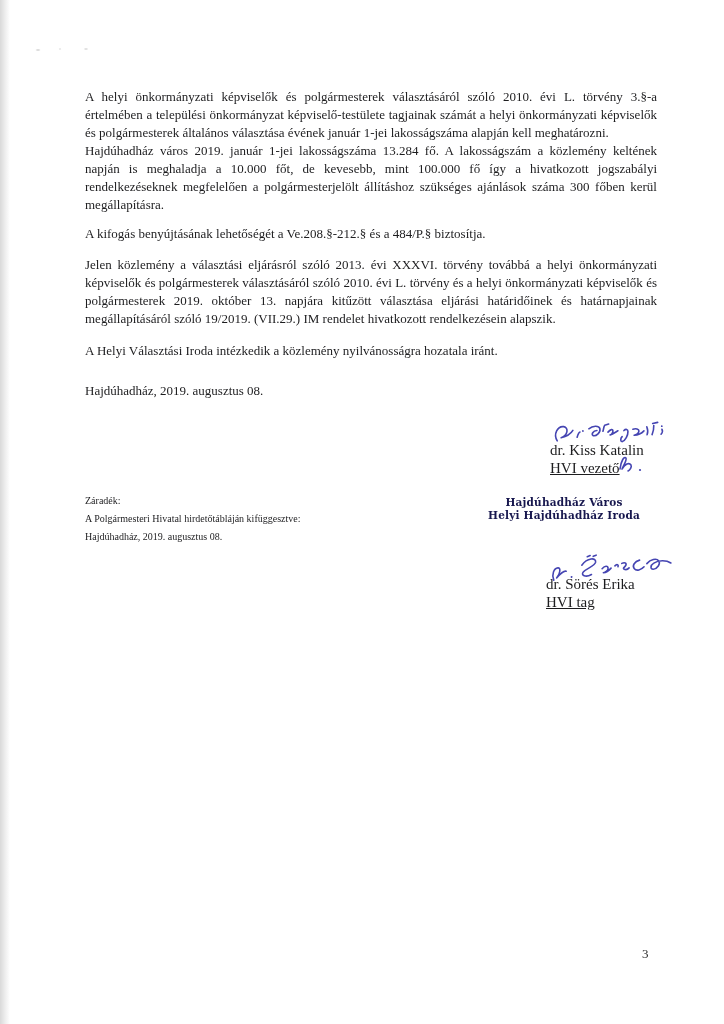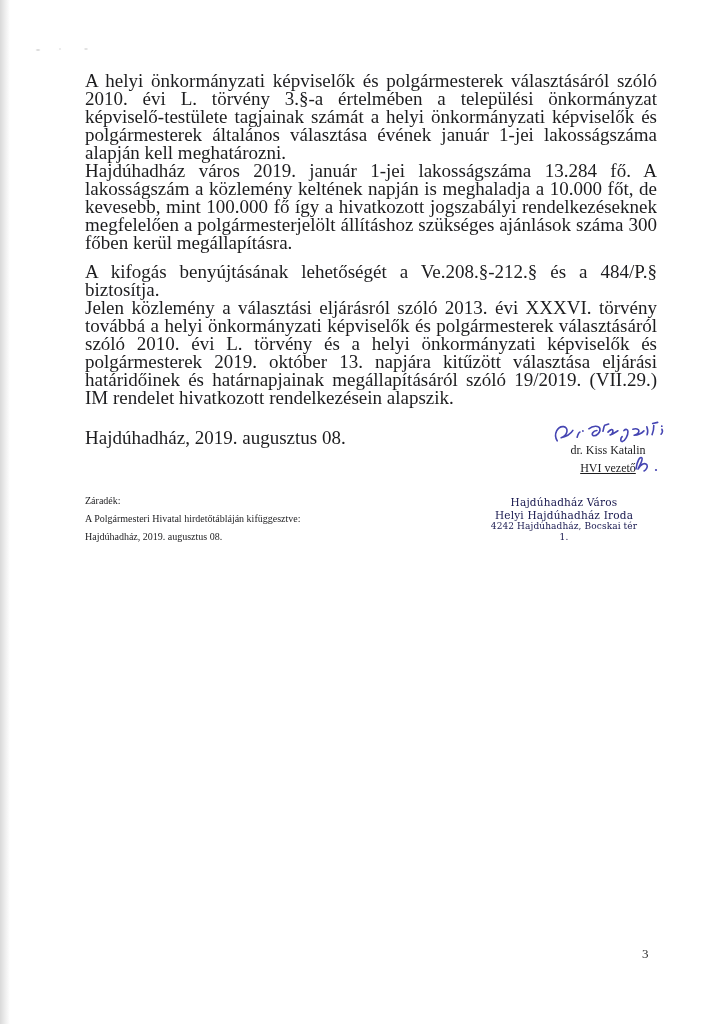--- a/index.html
+++ b/index.html
@@ -18,45 +18,45 @@
   }
   .smudge{
     position:absolute;left:28px;top:44px;width:66px;height:10px;opacity:.55;
     background:
       radial-gradient(4px 2px at 10px 6px,#9a9a9a,transparent 70%),
       radial-gradient(2.5px 1.5px at 32px 5px,#b3b3b3,transparent 70%),
       radial-gradient(3.5px 2px at 58px 5px,#a6a6a6,transparent 70%);
     filter:blur(.5px);
   }
   .content{
-    position:absolute;left:85px;top:72px;width:572px;
-    font-size:19px;line-height:18px;
+    position:absolute;left:85px;top:88px;width:572px;
+    font-size:13px;line-height:18px;
   }
   .para{margin:0;text-align:justify;}
   .m11{margin-top:11px}
-  .m13{}
+  .m13{margin-top:13px}
   .m14{margin-top:14px}
   .m22{margin-top:22px}
 
-  .sig{position:absolute;text-align:center;font-size:12px;line-height:17px;color:#1d1d1f;}
+  .sig{position:absolute;font-size:15px;line-height:17px;color:#1d1d1f;}
   .sig1{top:419px;right:58px;}
   .sig2{top:551px;right:58px;}
   .hand{display:block;margin:0 -6px -5px auto;}
   .hand2{display:block;margin:0 -14px -7px auto;}
   .role{position:relative;display:inline-block;margin-top:1px;text-decoration:underline;}
   .paraph{position:absolute;right:-26px;top:-7px;}
 
   .zaradek{position:absolute;left:85px;top:492px;font-size:10px;line-height:18px;}
   .zaradek p{margin:0;}
   .z2{margin-top:12px;}
   .z3{margin-top:10px;}
 
   .stamp{
     position:absolute;left:486px;top:496px;width:156px;text-align:center;
-    color:#17174e;font-family:"DejaVu Serif",serif;font-weight:normal;
+    color:#17174e;font-family:"DejaVu Serif",serif;font-weight:bold;
     filter:blur(.25px);
   }
   .stamp .s1,.stamp .s2{font-size:10.5px;line-height:12.5px;letter-spacing:.2px;}
   .stamp .s3{font-size:9px;line-height:11px;letter-spacing:.1px;}
 
   .page-number{position:absolute;left:642px;top:946px;font-size:13px;color:#2a2a2a;}
 
   svg.ink path{fill:none;stroke:#4545b2;stroke-width:1.6;stroke-linecap:round;stroke-linejoin:round;}
   svg.ink .dot{fill:#4545b2;stroke:none;}
 </style>
@@ -66,20 +66,21 @@
 <div class="page">
 
   <div class="scan-edge"></div>
   <div class="smudge"></div>
 
   <main class="content">
     <p class="para">A helyi önkormányzati képviselők és polgármesterek választásáról szóló 2010. évi L. törvény 3.§-a értelmében a települési önkormányzat képviselő-testülete tagjainak számát a helyi önkormányzati képviselők és polgármesterek általános választása évének január 1-jei lakosságszáma alapján kell meghatározni.</p>
     <p class="para">Hajdúhadház város 2019. január 1-jei lakosságszáma 13.284 fő. A lakosságszám a közlemény keltének napján is meghaladja a 10.000 főt, de kevesebb, mint 100.000 fő így a hivatkozott jogszabályi rendelkezéseknek megfelelően a polgármesterjelölt állításhoz szükséges ajánlások száma 300 főben kerül megállapításra.</p>
     <p class="para m11">A kifogás benyújtásának lehetőségét a Ve.208.§-212.§ és a 484/P.§ biztosítja.</p>
     <p class="para m13">Jelen közlemény a választási eljárásról szóló 2013. évi XXXVI. törvény továbbá a helyi önkormányzati képviselők és polgármesterek választásáról szóló 2010. évi L. törvény és a helyi önkormányzati képviselők és polgármesterek 2019. október 13. napjára kitűzött választása eljárási határidőinek és határnapjainak megállapításáról szóló 19/2019. (VII.29.) IM rendelet hivatkozott rendelkezésein alapszik.</p>
+    <p class="para m14">A Helyi Választási Iroda intézkedik a közlemény nyilvánosságra hozatala iránt.</p>
     <p class="para m22">Hajdúhadház, 2019. augusztus 08.</p>
   </main>
 
   <div class="sig sig1">
     <svg class="ink hand" width="122" height="28" viewBox="0 0 122 28" style="transform:rotate(-2deg);">
       <path d="M7,20 C3,13 8,5 14,6 C19,7 18,15 11,17 C16,16 21,13 23,10"></path>
       <path d="M27,17 C28,14 29,12 30,12"></path>
       <circle class="dot" cx="33" cy="11" r="0.9"></circle>
       <path d="M39,9 C43,6 49,6 50,9 C51,13 46,17 43,16 C41,15 43,11 47,11"></path>
       <path d="M53,12 C54,9 54,7 55,6 L59,5"></path>
@@ -104,19 +105,35 @@
 
   <div class="zaradek">
     <p>Záradék:</p>
     <p class="z2">A Polgármesteri Hivatal hirdetőtábláján kifüggesztve:</p>
     <p class="z3">Hajdúhadház, 2019. augusztus 08.</p>
   </div>
 
   <div class="stamp">
     <div class="s1">Hajdúhadház Város</div>
     <div class="s2">Helyi Hajdúhadház Iroda</div>
-    <div class="s3">4242 Hajdúhadház, Bocskai tér 1.</div>
   </div>
 
+  <div class="sig sig2">
+    <svg class="ink hand2" width="134" height="32" viewBox="0 0 134 32" style="transform:rotate(-4deg);">
+      <path d="M7,25 C5,19 8,13 12,13 C15,13 14,19 10,23 C14,19 18,16 20,17"></path>
+      <circle class="dot" cx="25" cy="23" r="1"></circle>
+      <path d="M36,12 C42,5 51,5 50,10 C49,14 41,15 37,19 C34,22 39,25 45,22"></path>
+      <path d="M42,4 L45,3 M48,4 L51,3"></path>
+      <path d="M56,17 C59,14 62,14 62,17 C62,19 59,21 57,21 C60,21 63,19 65,17"></path>
+      <path d="M69,15 C71,13 73,14 72,16"></path>
+      <path d="M76,13 C79,12 81,13 80,15 C79,17 76,18 78,19 C80,20 82,19 83,18"></path>
+      <path d="M94,11 C89,12 86,16 88,19 C90,22 95,21 98,18"></path>
+      <path d="M101,15 C105,11 111,10 113,13 C115,16 111,21 107,21 C104,21 104,17 108,15 C113,12 121,13 125,16"></path>
+    </svg>
+    <div>dr. Sörés Erika</div>
+    <div class="role">
+      <span>HVI tag</span>
+    </div>
+  </div>
 
   <div class="page-number">3</div>
 
 </div>
 
 </body></html>

